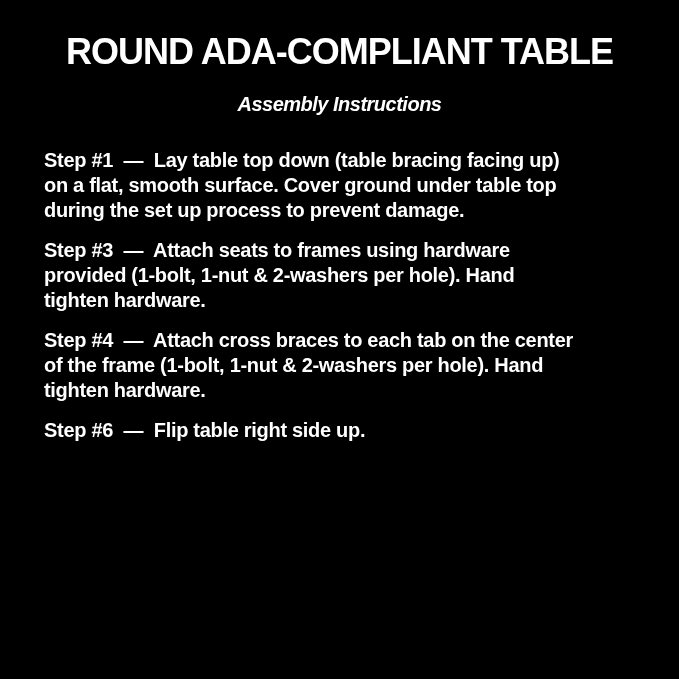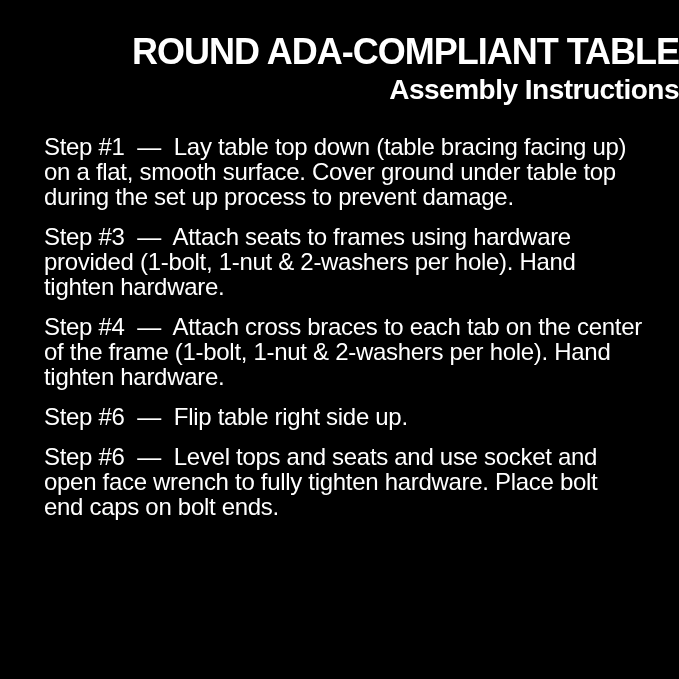--- a/index.html
+++ b/index.html
@@ -13,47 +13,48 @@
     height: 679px;
     background: #000000;
     color: #ffffff;
     font-family: "Liberation Sans", "DejaVu Sans", sans-serif;
     font-weight: bold;
     overflow: hidden;
     box-sizing: border-box;
     padding-top: 30px;
   }
   .header {
-    text-align: right;
+    text-align: center;
   }
   .title {
     margin: 0;
     font-size: 36px;
     line-height: 44px;
     letter-spacing: -1px;
     font-weight: bold;
   }
   .subtitle {
-    margin: 0 0 0 0;
-    font-size: 28px;
+    margin: 14px 0 0 0;
+    font-size: 20px;
     line-height: 32px;
     letter-spacing: -0.5px;
     font-weight: bold;
+    font-style: italic;
   }
   .steps {
     margin-top: 28px;
     padding: 0 22px 0 44px;
   }
   .step {
     margin: 0 0 15px 0;
-    font-size: 24px;
+    font-size: 20px;
     line-height: 25px;
     letter-spacing: -0.3px;
     white-space: pre-wrap;
-    font-weight: normal;
+    font-weight: bold;
   }
 </style>
 </head>
 <body>
 
 <div class="poster">
   <div class="header">
     <h1 class="title">ROUND ADA-COMPLIANT TABLE</h1>
     <h2 class="subtitle">Assembly Instructions</h2>
   </div>
@@ -61,17 +62,14 @@
     <p class="step">Step #1  —  Lay table top down (table bracing facing up)
 on a flat, smooth surface. Cover ground under table top
 during the set up process to prevent damage.</p>
     <p class="step">Step #3  —  Attach seats to frames using hardware
 provided (1-bolt, 1-nut &amp; 2-washers per hole). Hand
 tighten hardware.</p>
     <p class="step">Step #4  —  Attach cross braces to each tab on the center
 of the frame (1-bolt, 1-nut &amp; 2-washers per hole). Hand
 tighten hardware.</p>
     <p class="step">Step #6  —  Flip table right side up.</p>
-    <p class="step">Step #6  —  Level tops and seats and use socket and
-open face wrench to fully tighten hardware. Place bolt
-end caps on bolt ends.</p>
   </div>
 </div>
 
 </body></html>

